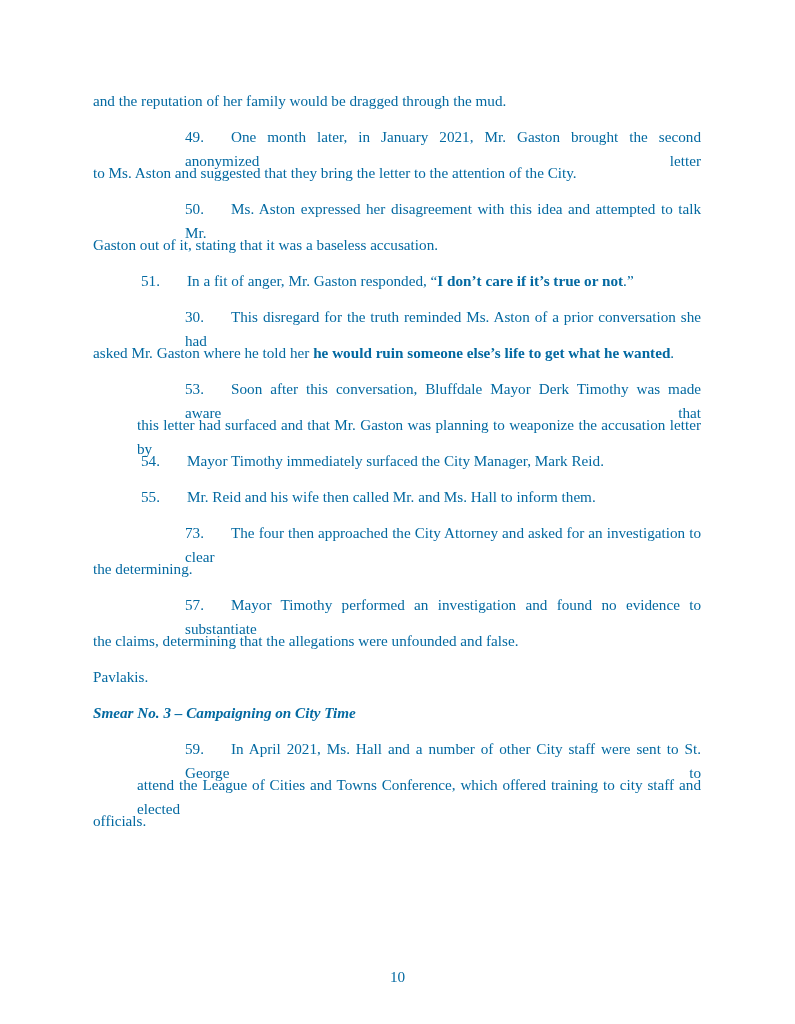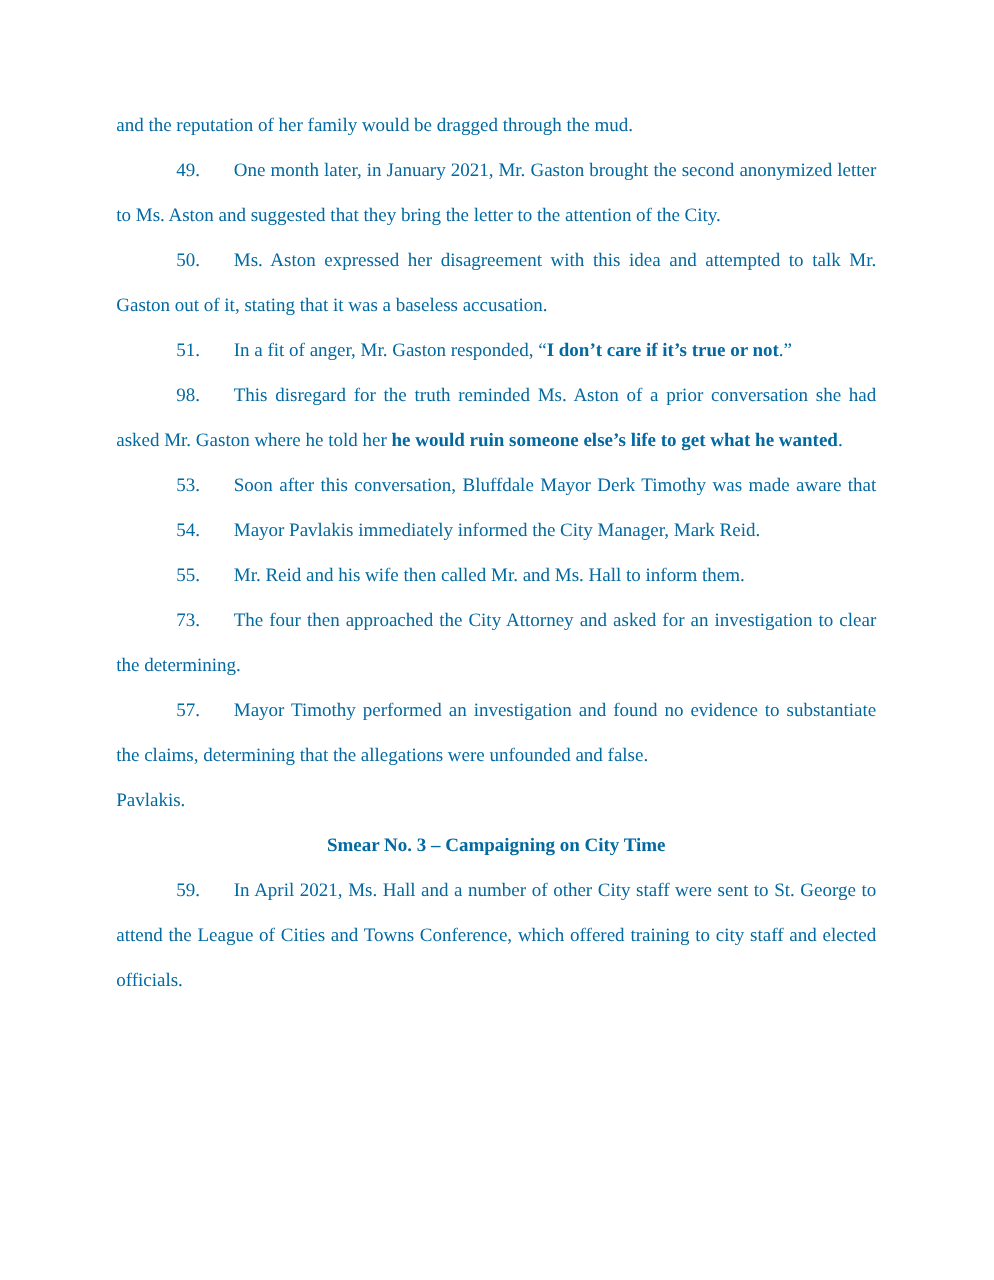--- a/index.html
+++ b/index.html
@@ -4,60 +4,62 @@
 <style>
   html, body { margin: 0; padding: 0; background: #ffffff; }
   body { width: 795px; height: 1024px; position: relative; overflow: hidden; }
   .page {
     position: absolute; left: 0; top: 0; width: 795px; height: 1024px; background: #ffffff;
     font-family: "Liberation Serif", "DejaVu Serif", serif;
     color: #0369a1; font-size: 15.2px;
   }
   .text-block { position: absolute; left: 93px; width: 608px; top: 89px; }
   .line { height: 36px; line-height: 24px; white-space: nowrap; }
-  .justify { text-align: justify; text-align-last: justify; white-space: normal; }
+  .justify { text-align: justify; text-align-last: justify; white-space: normal; margin-left: 44px; }
   .para-first { padding-left: 48px; }
   .num { display: inline-block; width: 46px; }
   .bold { font-weight: bold; margin-top: 36px; }
-  .heading { text-align: center; font-weight: bold; }
+  .heading { font-weight: bold; font-style: italic; }
   .page-number { position: absolute; top: 965px; left: 0; width: 795px; text-align: center; line-height: 24px; }
 </style>
 </head>
 <body>
 
 <div class="page">
   <div class="text-block">
 
     <div class="line">and the reputation of her family would be dragged through the mud.</div>
 
     <div class="line justify para-first"><span class="num">49.</span><span>One month later, in January 2021, Mr. Gaston brought the second anonymized letter</span></div>
     <div class="line">to Ms. Aston and suggested that they bring the letter to the attention of the City.</div>
 
     <div class="line justify para-first"><span class="num">50.</span><span>Ms. Aston expressed her disagreement with this idea and attempted to talk Mr.</span></div>
     <div class="line">Gaston out of it, stating that it was a baseless accusation.</div>
 
     <div class="line para-first"><span class="num">51.</span><span>In a fit of anger, Mr. Gaston responded, “</span><span class="bold">I don’t care if it’s true or not</span><span>.”</span></div>
 
-    <div class="line justify para-first"><span class="num">98.</span><span>This disregard for the truth reminded Ms. Aston of a prior conversation she had</span></div>
+    <div class="line justify para-first"><span class="num">30.</span><span>This disregard for the truth reminded Ms. Aston of a prior conversation she had</span></div>
     <div class="line"><span>asked Mr. Gaston where he told her </span><span class="bold">he would ruin someone else’s life to get what he wanted</span><span>.</span></div>
 
     <div class="line justify para-first"><span class="num">53.</span><span>Soon after this conversation, Bluffdale Mayor Derk Timothy was made aware that</span></div>
+    <div class="line justify">this letter had surfaced and that Mr. Gaston was planning to weaponize the accusation letter by</div>
 
-    <div class="line para-first"><span class="num">54.</span><span>Mayor Pavlakis immediately informed the City Manager, Mark Reid.</span></div>
+    <div class="line para-first"><span class="num">54.</span><span>Mayor Timothy immediately surfaced the City Manager, Mark Reid.</span></div>
 
     <div class="line para-first"><span class="num">55.</span><span>Mr. Reid and his wife then called Mr. and Ms. Hall to inform them.</span></div>
 
     <div class="line justify para-first"><span class="num">73.</span><span>The four then approached the City Attorney and asked for an investigation to clear</span></div>
     <div class="line">the determining.</div>
 
     <div class="line justify para-first"><span class="num">57.</span><span>Mayor Timothy performed an investigation and found no evidence to substantiate</span></div>
     <div class="line">the claims, determining that the allegations were unfounded and false.</div>
 
     <div class="line">Pavlakis.</div>
 
     <div class="line heading">Smear No. 3 – Campaigning on City Time</div>
 
     <div class="line justify para-first"><span class="num">59.</span><span>In April 2021, Ms. Hall and a number of other City staff were sent to St. George to</span></div>
     <div class="line justify">attend the League of Cities and Towns Conference, which offered training to city staff and elected</div>
     <div class="line">officials.</div>
   </div>
 
+  <div class="page-number">10</div>
 </div>
 
 </body></html>

